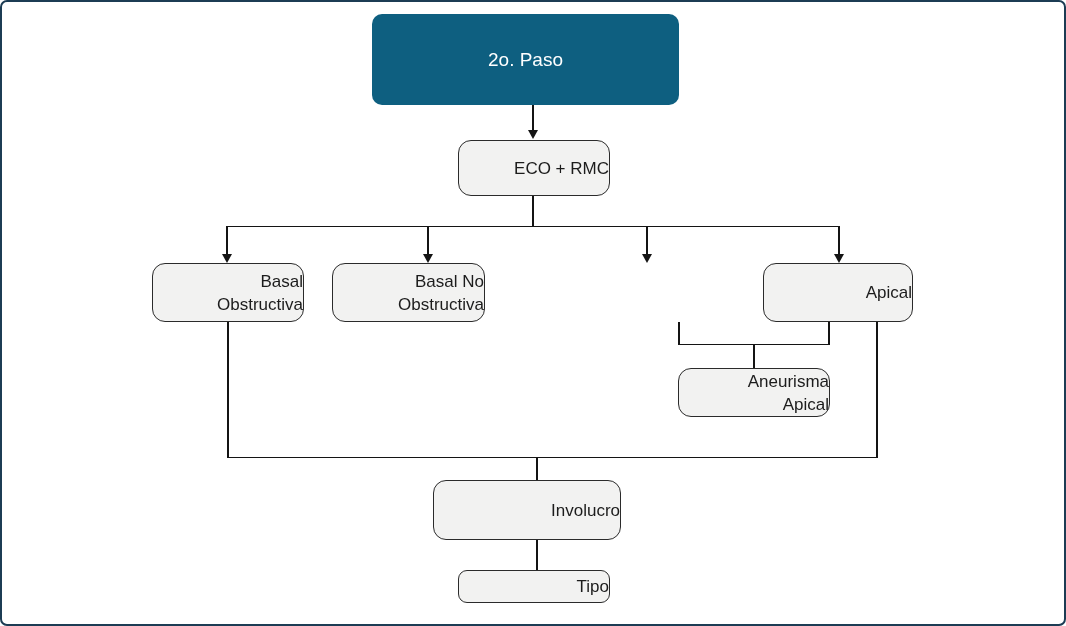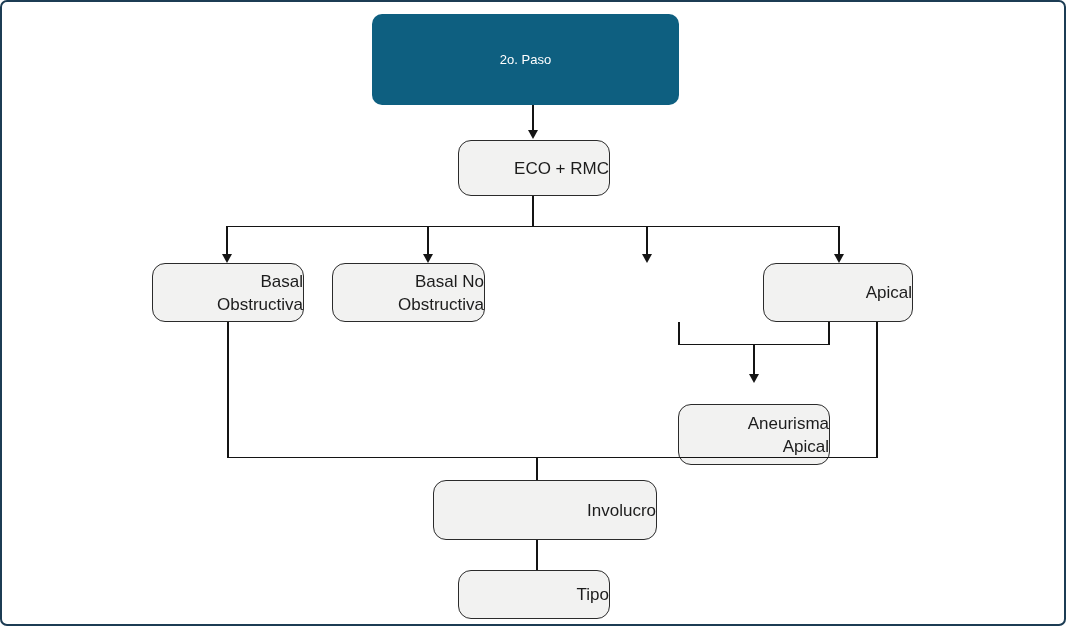--- a/index.html
+++ b/index.html
@@ -41,21 +41,21 @@
   }
   .node-header{
     position:absolute;
     box-sizing:border-box;
     background:var(--header-bg);
     border:none;
     border-radius:10px;
     display:flex;flex-direction:column;
     align-items:center;justify-content:center;
     text-align:center;
-    font-size:13px;line-height:23px;
+    font-size:19px;line-height:23px;
     color:var(--header-text);
   }
   .vline{position:absolute;width:1.4px;background:var(--line);}
   .hline{position:absolute;height:1.4px;background:var(--line);}
   .arrow-down{
     position:absolute;width:0;height:0;
     border-left:5px solid transparent;
     border-right:5px solid transparent;
     border-top:9px solid var(--line);
   }
@@ -105,34 +105,34 @@
   <div class="node" style="left:763px;top:263px;width:150px;height:59px;">
     <div>Apical</div>
   </div>
 
   <div class="vline" style="left:678.3px;top:322px;height:23px;"></div>
   <div class="vline" style="left:828.3px;top:322px;height:23px;"></div>
   <div class="hline" style="left:678.3px;top:344px;width:151.4px;"></div>
   <div class="vline" style="left:753.3px;top:344px;height:31px;"></div>
   <div class="arrow-down" style="left:749px;top:374px;"></div>
 
-  <div class="node" style="left:678px;top:404px;width:152px;height:61px;">
+  <div class="node" style="left:678px;top:368px;width:152px;height:49px;">
     <div>Aneurisma</div>
     <div>Apical</div>
   </div>
 
   <div class="vline" style="left:227.3px;top:322px;height:136px;"></div>
   <div class="vline" style="left:876.3px;top:322px;height:136px;"></div>
   <div class="hline" style="left:227.3px;top:457px;width:650.4px;"></div>
   <div class="vline" style="left:536.3px;top:457px;height:24px;"></div>
 
-  <div class="node" style="left:433px;top:480px;width:224px;height:60px;">
+  <div class="node" style="left:433px;top:480px;width:188px;height:60px;">
     <div>Involucro</div>
   </div>
 
   <div class="vline" style="left:536.3px;top:540px;height:30px;"></div>
 
-  <div class="node" style="left:458px;top:570px;width:152px;height:49px;">
+  <div class="node" style="left:458px;top:570px;width:152px;height:33px;border-radius:9px;">
     <div>Tipo</div>
   </div>
 
   <div class="frame"></div>
 </div>
 
 </body></html>

